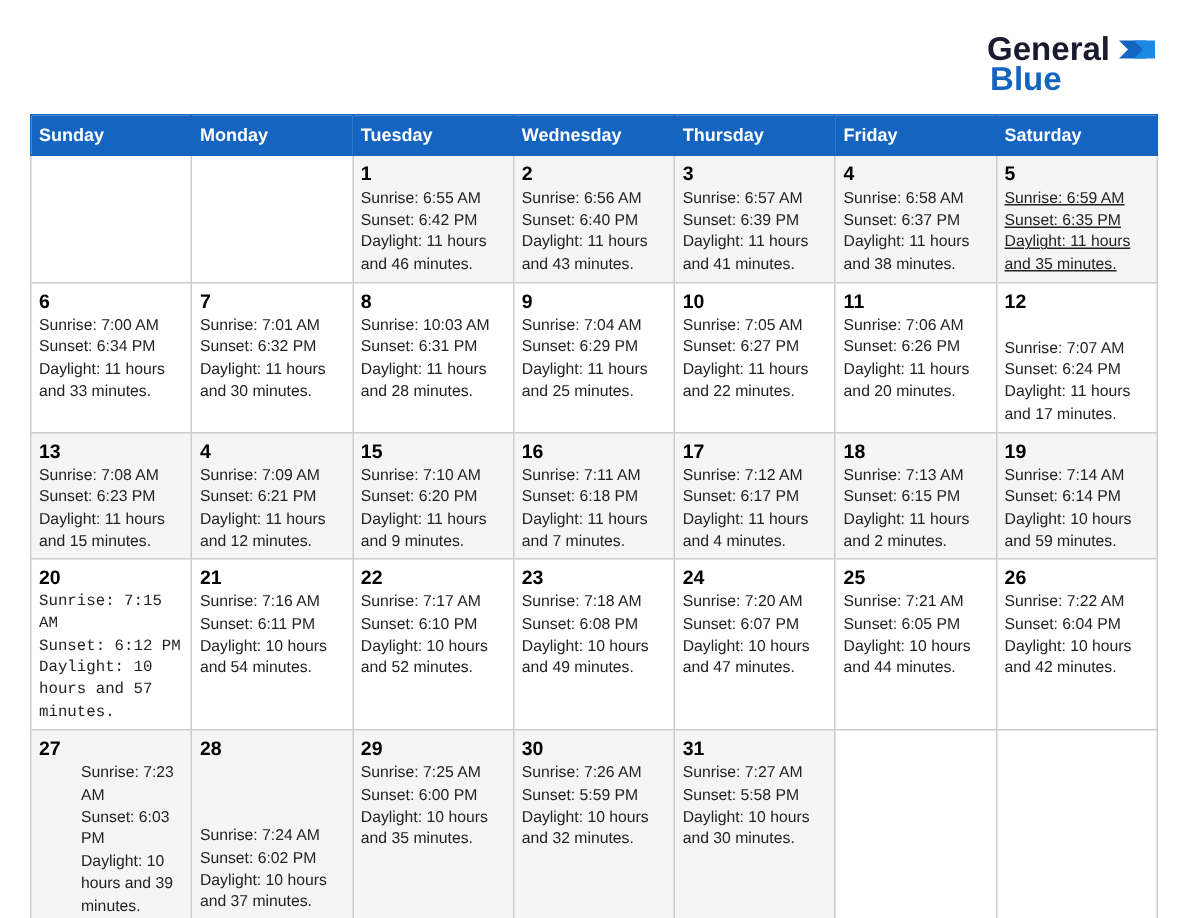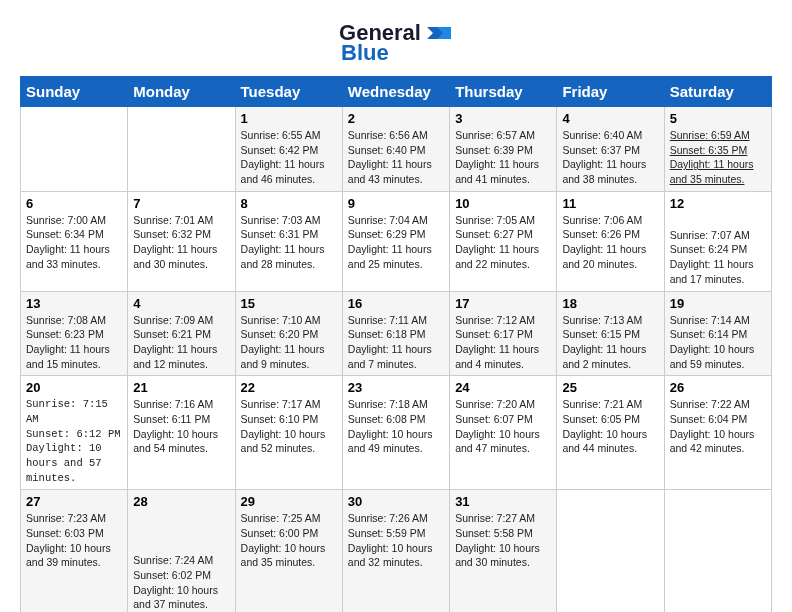--- a/index.html
+++ b/index.html
@@ -5,21 +5,21 @@
     * { box-sizing: border-box; margin: 0; padding: 0; }
     body {
       font-family: Arial, sans-serif;
       background: #fff;
       width: 792px;
       min-height: 612px;
       padding: 20px;
     }
     .header {
       display: flex;
-      justify-content: center;
+      justify-content: flex-end;
       align-items: flex-start;
       margin-bottom: 10px;
     }
     .logo {
       display: flex;
       flex-direction: column;
       align-items: flex-start;
     }
     .title-block {
       text-align: right;
@@ -36,21 +36,21 @@
     table {
       width: 100%;
       border-collapse: collapse;
       font-size: 11px;
     }
     thead tr th {
       background: #1565c0;
       color: #fff;
       text-align: left;
       padding: 6px 5px;
-      font-size: 15px;
+      font-size: 12px;
       font-weight: bold;
       border: 1px solid #1565c0;
     }
     tbody tr {
       vertical-align: top;
     }
     tbody tr:nth-child(odd) {
       background: #f5f5f5;
     }
     tbody tr:nth-child(even) {
@@ -124,21 +124,21 @@
 Daylight: 11 hours and 43 minutes.</div>
         </td>
         <td>
           <span class="day-num">3</span>
           <div class="day-info" style="white-space: pre-line;">Sunrise: 6:57 AM
 Sunset: 6:39 PM
 Daylight: 11 hours and 41 minutes.</div>
         </td>
         <td>
           <span class="day-num">4</span>
-          <div class="day-info" style="white-space: pre-line;">Sunrise: 6:40 AM
+          <div class="day-info" style="white-space: pre-line;">Sunrise: 6:58 AM
 Sunset: 6:37 PM
 Daylight: 11 hours and 38 minutes.</div>
         </td>
         <td>
           <span class="day-num">5</span>
           <div class="day-info" style="white-space: pre-line; text-decoration: underline;">Sunrise: 6:59 AM
 Sunset: 6:35 PM
 Daylight: 11 hours and 35 minutes.</div>
         </td>
       </tr>
@@ -150,21 +150,21 @@
 Daylight: 11 hours and 33 minutes.</div>
         </td>
         <td>
           <span class="day-num">7</span>
           <div class="day-info" style="white-space: pre-line;">Sunrise: 7:01 AM
 Sunset: 6:32 PM
 Daylight: 11 hours and 30 minutes.</div>
         </td>
         <td>
           <span class="day-num">8</span>
-          <div class="day-info" style="white-space: pre-line;">Sunrise: 7:03 AM
+          <div class="day-info" style="white-space: pre-line;">Sunrise: 10:03 AM
 Sunset: 6:31 PM
 Daylight: 11 hours and 28 minutes.</div>
         </td>
         <td>
           <span class="day-num">9</span>
           <div class="day-info" style="white-space: pre-line;">Sunrise: 7:04 AM
 Sunset: 6:29 PM
 Daylight: 11 hours and 25 minutes.</div>
         </td>
         <td>
@@ -270,21 +270,21 @@
         <td>
           <span class="day-num">26</span>
           <div class="day-info" style="white-space: pre-line;">Sunrise: 7:22 AM
 Sunset: 6:04 PM
 Daylight: 10 hours and 42 minutes.</div>
         </td>
       </tr>
       <tr>
         <td>
           <span class="day-num">27</span>
-          <div class="day-info" style="white-space: pre-line;">Sunrise: 7:23 AM
+          <div class="day-info" style="white-space: pre-line; margin-left: 28px;">Sunrise: 7:23 AM
 Sunset: 6:03 PM
 Daylight: 10 hours and 39 minutes.</div>
         </td>
         <td>
           <span class="day-num">28</span>
           <div class="day-info" style="white-space: pre-line; margin-top: 44px;">Sunrise: 7:24 AM
 Sunset: 6:02 PM
 Daylight: 10 hours and 37 minutes.</div>
         </td>
         <td>

